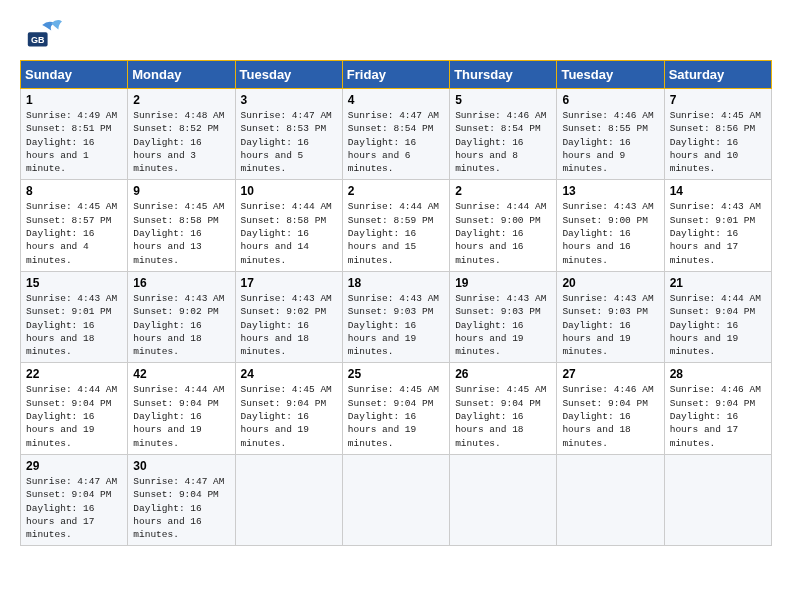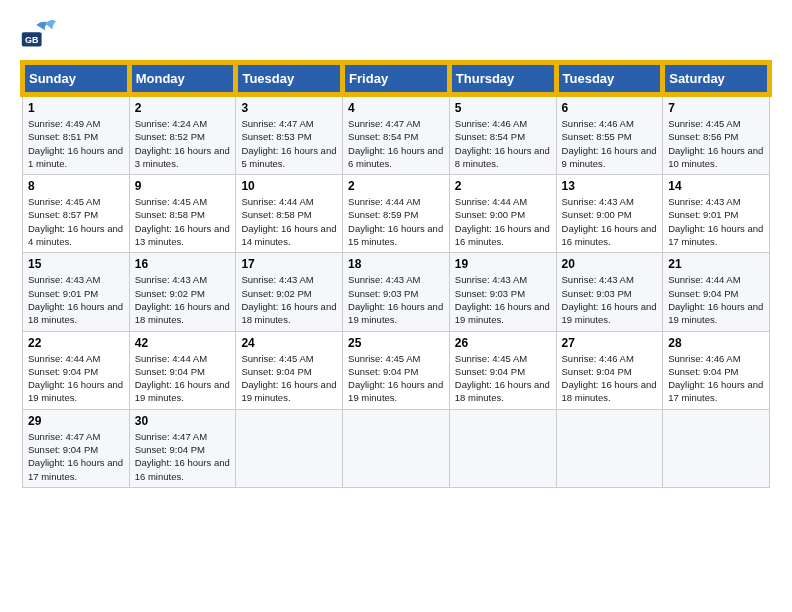--- a/index.html
+++ b/index.html
@@ -38,21 +38,21 @@
       width: 100%;
       border-collapse: collapse;
       font-size: 10.5px;
     }
     .calendar thead th {
       background: #2a5fac;
       color: #fff;
       padding: 6px 4px;
       font-size: 13px;
       font-weight: bold;
-      border: 5px solid #eab308;
+      border: 1px solid #eab308;
       text-align: left;
     }
     .calendar tbody td {
       border: 1px solid #ccc;
       padding: 4px 5px;
       vertical-align: top;
       width: calc(100%/7);
       min-height: 80px;
       background: #fff;
     }
@@ -65,29 +65,31 @@
     .day-num {
       font-weight: bold;
       font-size: 12px;
       display: block;
       margin-bottom: 2px;
     }
     .day-info {
       font-size: 9.5px;
       color: #222;
       line-height: 1.4;
+      font-family: Liberation Mono, monospace;
     }
     .empty-cell {
       background: #f5f7fa !important;
     }
     
     .logo-svg {
       display: flex;
       align-items: flex-end;
       gap: 4px;
+      margin-left: 6px;
     }
     .logo-svg-icon {
       width: 36px;
       height: 36px;
     }
     .logo-label {
       display: flex;
       flex-direction: column;
       line-height: 1.1;
     }
@@ -142,21 +144,21 @@
         </tr>
     </thead>
     <tbody id="calendar-body">
     <tr>
           <td>
             <span class="day-num">1</span>
             <div class="day-info"><span>Sunrise: 4:49 AM</span><br><span>Sunset: 8:51 PM</span><br><span>Daylight: 16 hours and 1 minute.</span></div>
           </td>
           <td>
             <span class="day-num">2</span>
-            <div class="day-info"><span>Sunrise: 4:24 AM</span><br><span>Sunset: 8:52 PM</span><br><span>Daylight: 16 hours and 3 minutes.</span></div>
+            <div class="day-info"><span>Sunrise: 4:48 AM</span><br><span>Sunset: 8:52 PM</span><br><span>Daylight: 16 hours and 3 minutes.</span></div>
           </td>
           <td>
             <span class="day-num">3</span>
             <div class="day-info"><span>Sunrise: 4:47 AM</span><br><span>Sunset: 8:53 PM</span><br><span>Daylight: 16 hours and 5 minutes.</span></div>
           </td>
           <td>
             <span class="day-num">4</span>
             <div class="day-info"><span>Sunrise: 4:47 AM</span><br><span>Sunset: 8:54 PM</span><br><span>Daylight: 16 hours and 6 minutes.</span></div>
           </td>
           <td>

